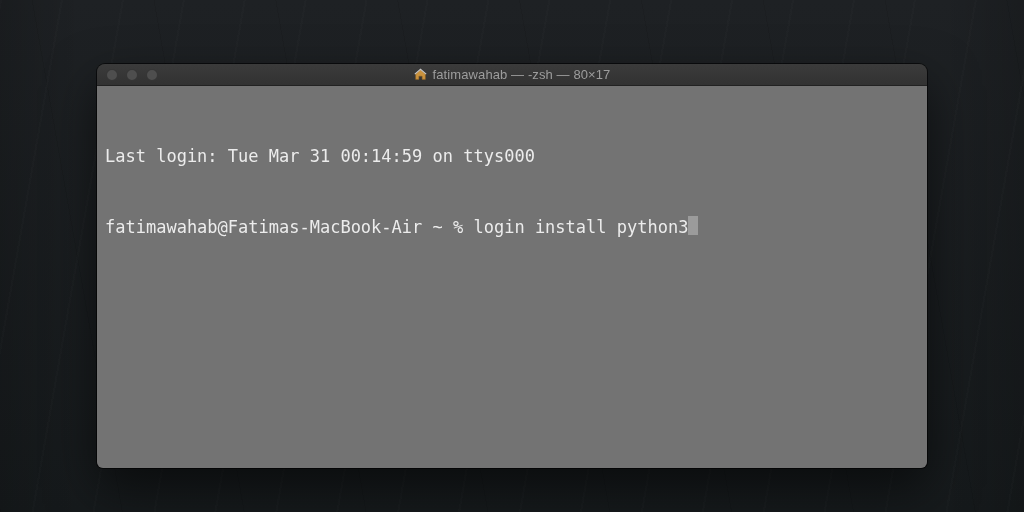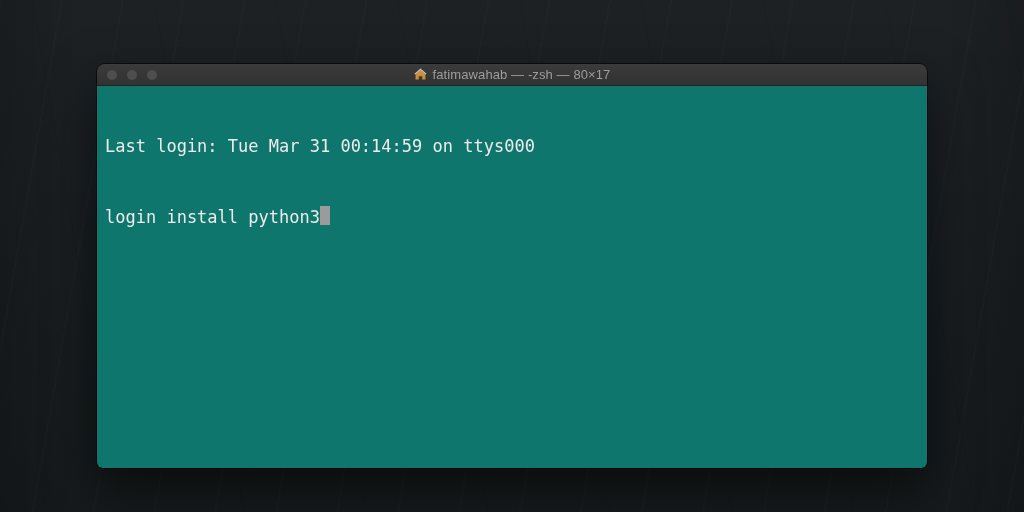--- a/index.html
+++ b/index.html
@@ -71,22 +71,22 @@
     }
     .home-icon svg { display:block; }
     .title-text {
       font-family: -apple-system, "Helvetica Neue", Arial, sans-serif;
       font-size: 13px;
       color: #9d9d9d;
       letter-spacing: 0.1px;
     }
     .terminal-body {
       flex: 1;
-      background: #0f766e;
-      padding: 3px 8px;
+      background: #737373;
+      padding: 13px 8px;
       font-family: "SF Mono","Menlo","Consolas",monospace;
       font-size: 17px;
       line-height: 1.35;
       color: #ececec;
       white-space: pre;
       overflow: hidden;
     }
     .line { display: block; }
     .prompt-line { display: flex; align-items: baseline; }
     .cursor {
@@ -115,15 +115,15 @@
         <svg width="13" height="13" viewBox="0 0 16 16">
           <path d="M8 2 L14 7 L14 14 L10 14 L10 10 L6 10 L6 14 L2 14 L2 7 Z" fill="#c9923e" stroke="#8a5f22" stroke-width="0.6"></path>
           <path d="M1 7.5 L8 1.5 L15 7.5" fill="none" stroke="#c9c9c9" stroke-width="1.4"></path>
         </svg>
       </span>
       <span class="title-text">fatimawahab — -zsh — 80×17</span>
     </div>
   </div>
   <div class="terminal-body">
     <span class="line">Last login: Tue Mar 31 00:14:59 on ttys000</span>
-    <span class="prompt-line"><span>login install python3</span><span class="cursor"></span></span>
+    <span class="prompt-line"><span>fatimawahab@Fatimas-MacBook-Air ~ % </span><span>login install python3</span><span class="cursor"></span></span>
   </div>
 </div>
 
 </body></html>

